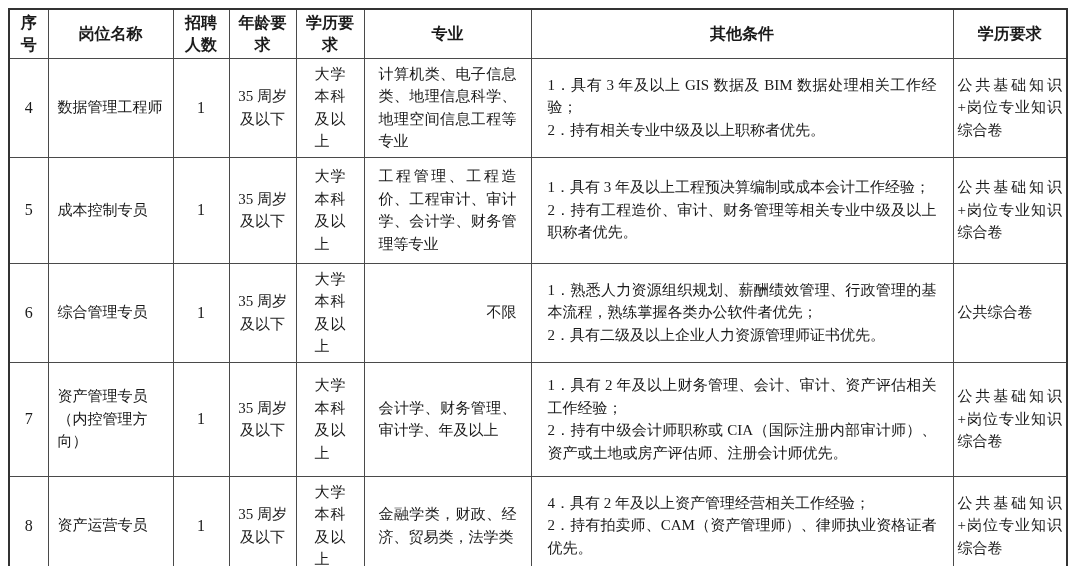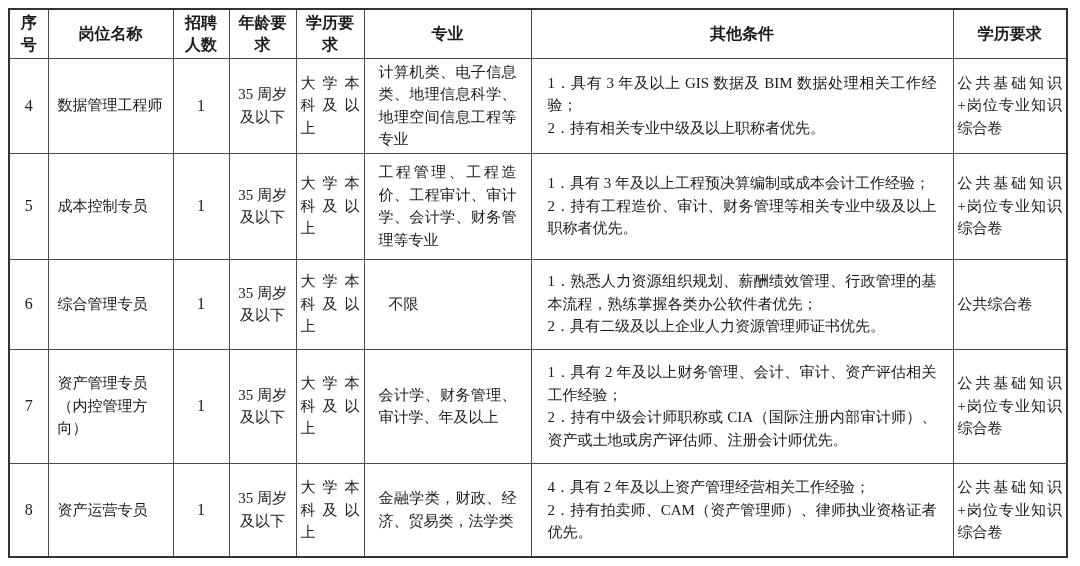--- a/index.html
+++ b/index.html
@@ -41,23 +41,23 @@
     font-weight: 600;
     font-size: 16px;
     text-align: center;
     padding: 2px 4px;
     line-height: 1.35;
   }
   .c-seq  { text-align: center; font-size: 16px; padding: 2px; }
   .c-pos  { padding: 4px 9px; }
   .c-num  { text-align: center; font-size: 16px; padding: 2px; }
   .c-age  { text-align: center; padding: 4px 5px; margin-left: 32px; }
-  .c-edu  { text-align: justify; padding: 4px 4px; }
+  .c-edu  { text-align: justify; padding: 4px 18px; }
   .c-major{ text-align: justify; padding: 2px 14px; }
-  .c-major.short { text-align: left; padding-left: 24px; }
+  .c-major.short { text-align: right; padding-left: 24px; }
   .c-other{ text-align: justify; padding: 6px 16px; }
   .c-exam { text-align: justify; padding: 6px 4px; }
   .cond { display: block; }
 </style>
 </head>
 <body>
 
 <div class="page">
   <table class="recruit">
     <colgroup>

